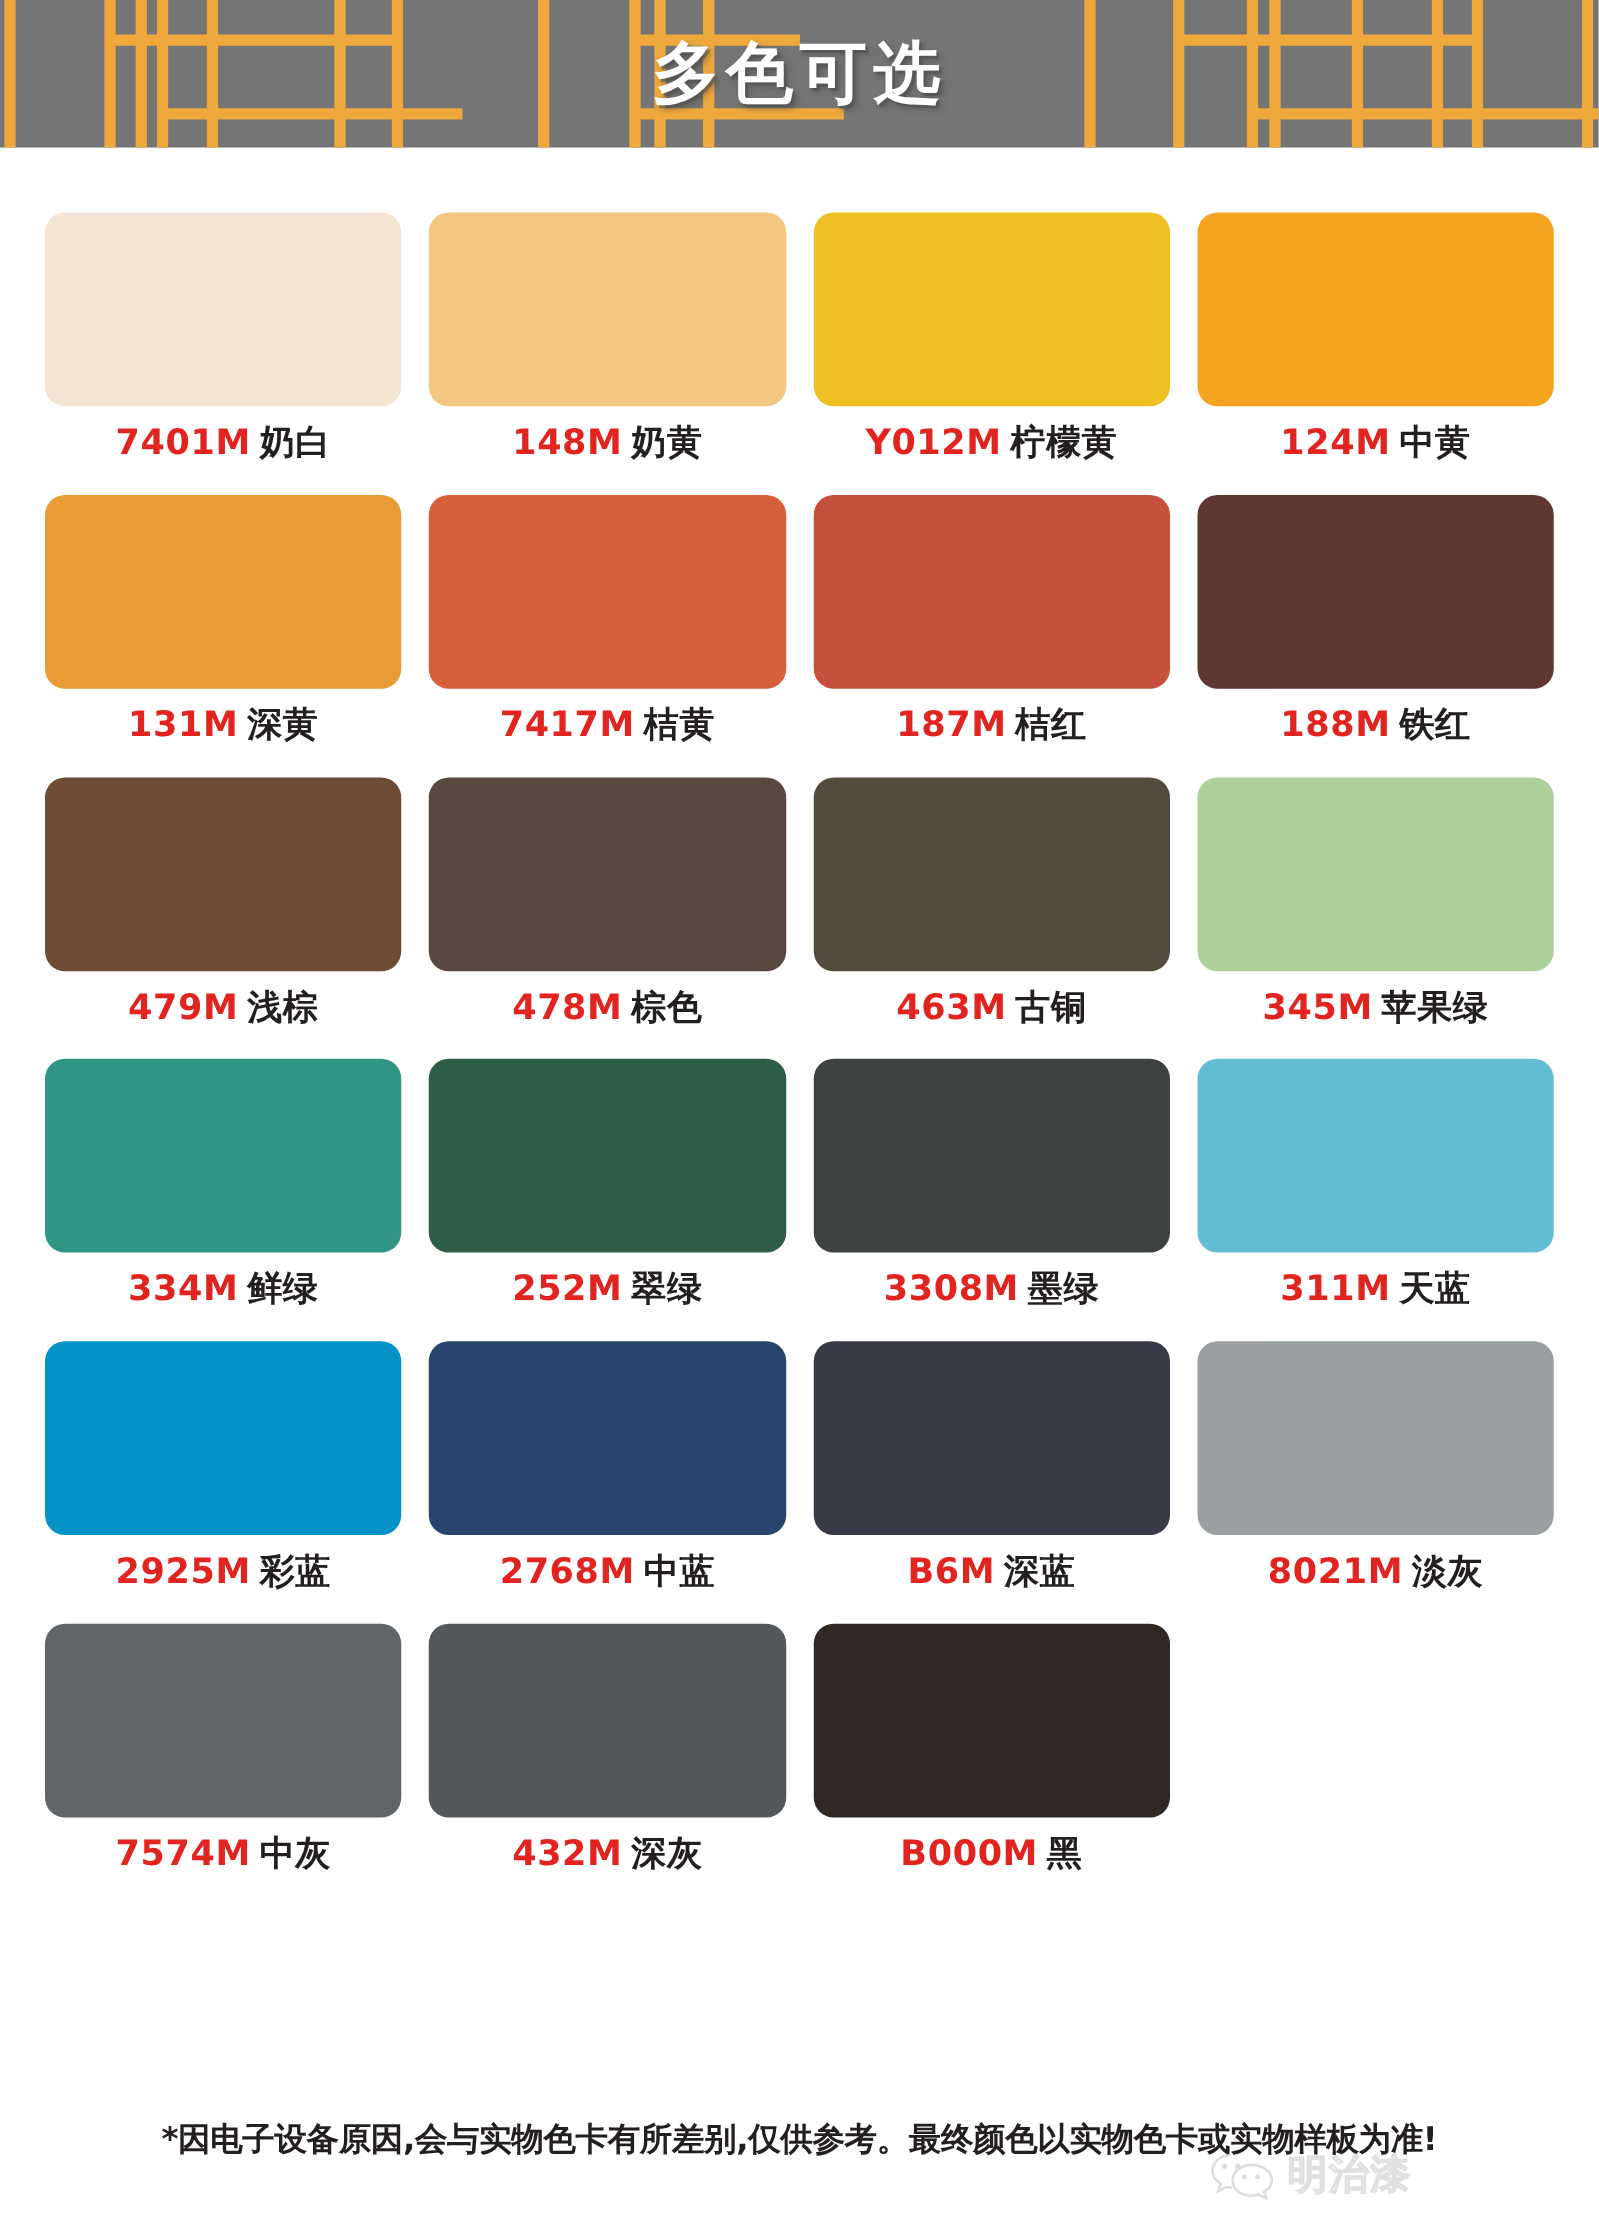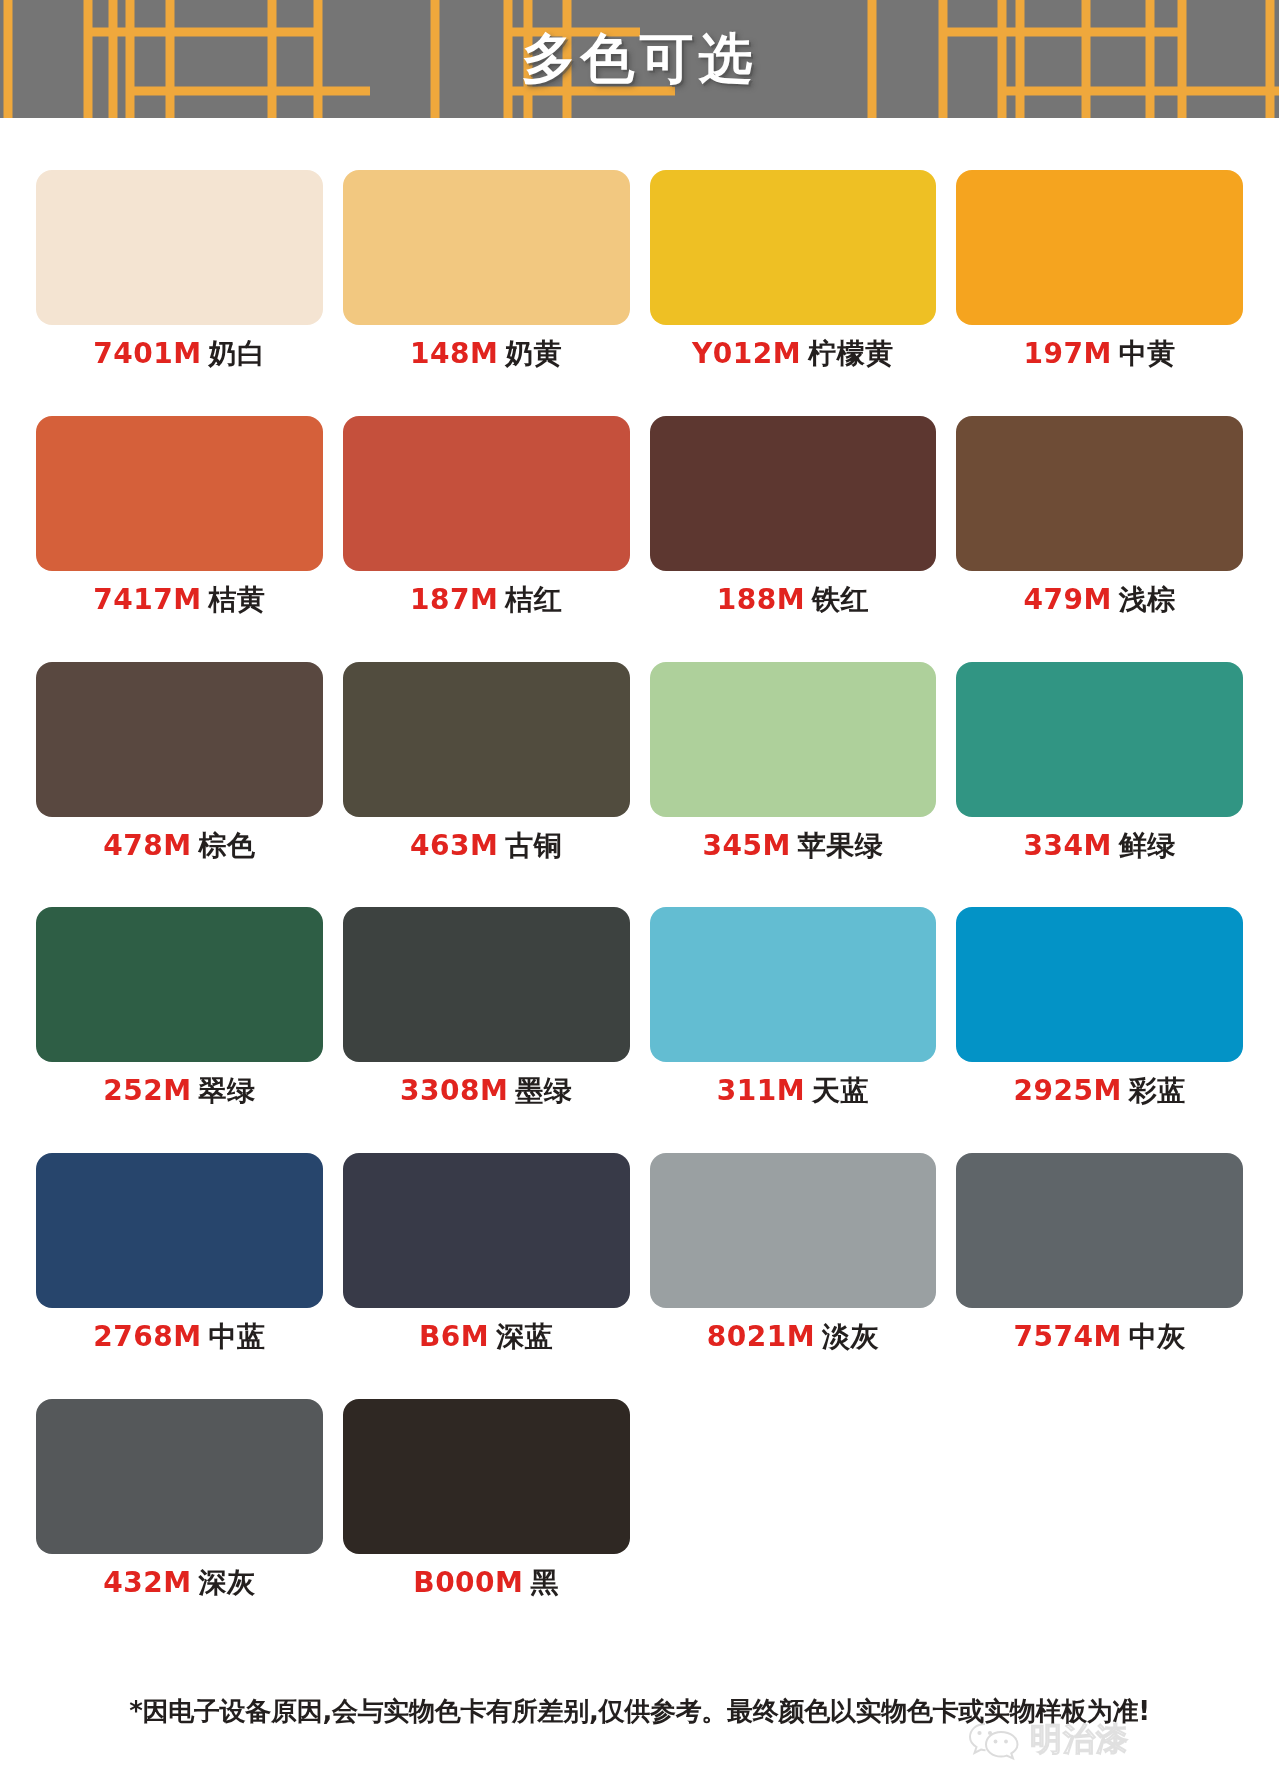--- a/index.html
+++ b/index.html
@@ -62,21 +62,20 @@
 
   
   .grid {
     position: relative;
     width: 1279px;
     padding: 52px 36px 0 36px;
     display: grid;
     grid-template-columns: repeat(4, 1fr);
     grid-column-gap: 22px;
     grid-row-gap: 0px;
-    gap: 20px;
   }
 
   .cell {
     display: flex;
     flex-direction: column;
     align-items: center;
     margin-bottom: 26px;
   }
 
   .chip {
@@ -201,21 +200,25 @@
       <div class="cell">
         <div class="chip" style="background: rgb(242, 200, 128);"></div>
         <div class="chip-label"><span class="chip-code">148M</span><span class="chip-name">奶黄</span></div>
       </div>
       <div class="cell">
         <div class="chip" style="background: rgb(238, 192, 36);"></div>
         <div class="chip-label"><span class="chip-code">Y012M</span><span class="chip-name">柠檬黄</span></div>
       </div>
       <div class="cell">
         <div class="chip" style="background: rgb(245, 164, 31);"></div>
-        <div class="chip-label"><span class="chip-code">197M</span><span class="chip-name">中黄</span></div>
+        <div class="chip-label"><span class="chip-code">124M</span><span class="chip-name">中黄</span></div>
+      </div>
+      <div class="cell">
+        <div class="chip" style="background: rgb(232, 155, 54);"></div>
+        <div class="chip-label"><span class="chip-code">131M</span><span class="chip-name">深黄</span></div>
       </div>
       <div class="cell">
         <div class="chip" style="background: rgb(213, 96, 58);"></div>
         <div class="chip-label"><span class="chip-code">7417M</span><span class="chip-name">桔黄</span></div>
       </div>
       <div class="cell">
         <div class="chip" style="background: rgb(197, 80, 60);"></div>
         <div class="chip-label"><span class="chip-code">187M</span><span class="chip-name">桔红</span></div>
       </div>
       <div class="cell">

